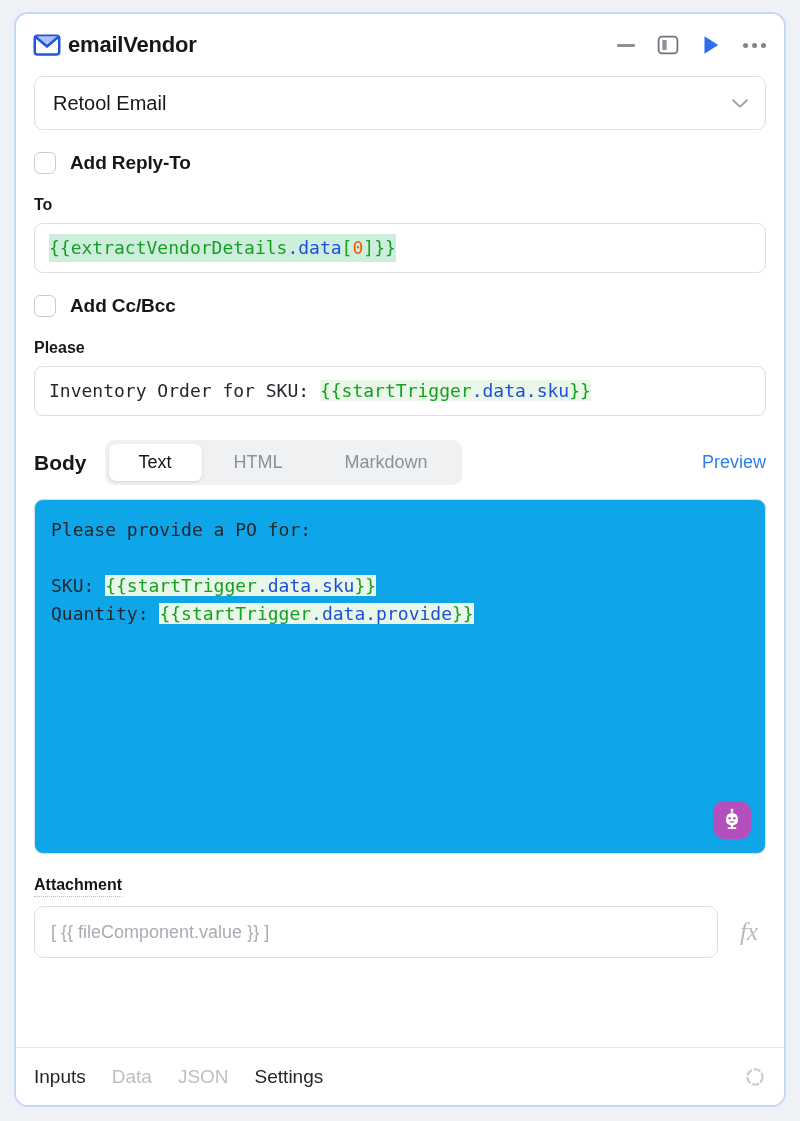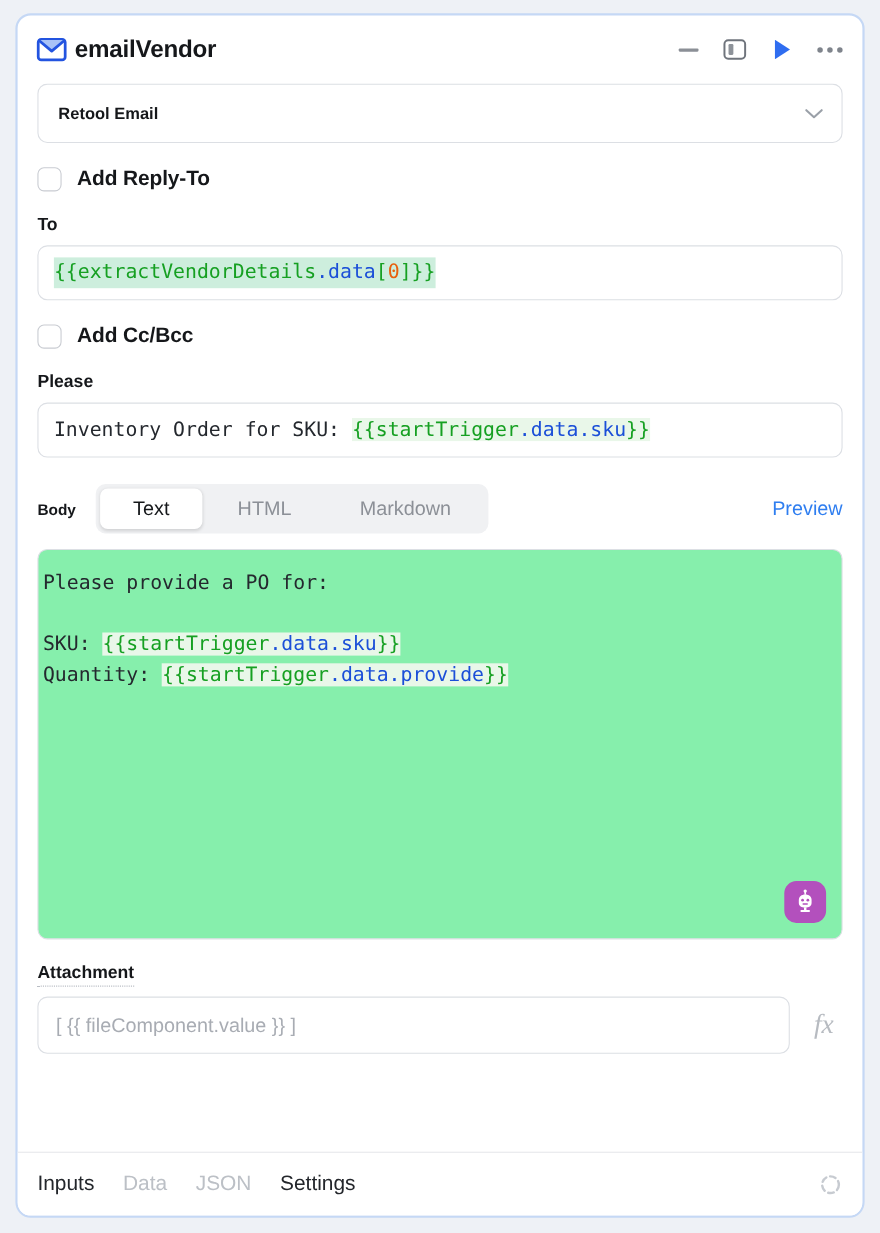--- a/index.html
+++ b/index.html
@@ -68,23 +68,23 @@
     border: 1px solid #dcdfe4;
     border-radius: 9px;
     display: flex;
     align-items: center;
     padding: 0 16px 0 18px;
     background: #fff;
     cursor: pointer;
   }
   .select-val {
     flex: 1 1 auto;
-    font-size: 15px;
-    color: #15171a;
-    font-weight: 700;
+    font-size: 20px;
+    color: #15171a;
+    font-weight: 400;
   }
   .chev { width: 18px; height: 11px; flex: 0 0 18px; }
 
   .check-row {
     display: flex;
     align-items: center;
     gap: 14px;
     margin-top: 22px;
     cursor: pointer;
   }
@@ -140,21 +140,21 @@
   .tok-orange{ color: #e8600c; }
 
   
   .body-row {
     display: flex;
     align-items: center;
     margin-top: 24px;
     gap: 18px;
   }
   .body-label {
-    font-size: 14px;
+    font-size: 21px;
     font-weight: bold;
     color: #15171a;
   }
   .segmented {
     display: flex;
     background: #f0f1f3;
     border-radius: 9px;
     padding: 4px;
     gap: 2px;
   }
@@ -178,23 +178,23 @@
     color: #2f7ef0;
     cursor: pointer;
     white-space: nowrap;
   }
 
   .body-editor {
     position: relative;
     margin-top: 14px;
     border: 1px solid #dcdfe4;
     border-radius: 9px;
-    background: #86efac;
+    background: #0ea5e9;
     height: 355px;
-    padding: 16px 4px;
+    padding: 16px 16px;
     cursor: text;
     overflow: hidden;
   }
   .ai-btn {
     position: absolute;
     right: 14px;
     bottom: 14px;
     width: 38px; height: 38px;
     border-radius: 11px;
     background: #b350bd;

